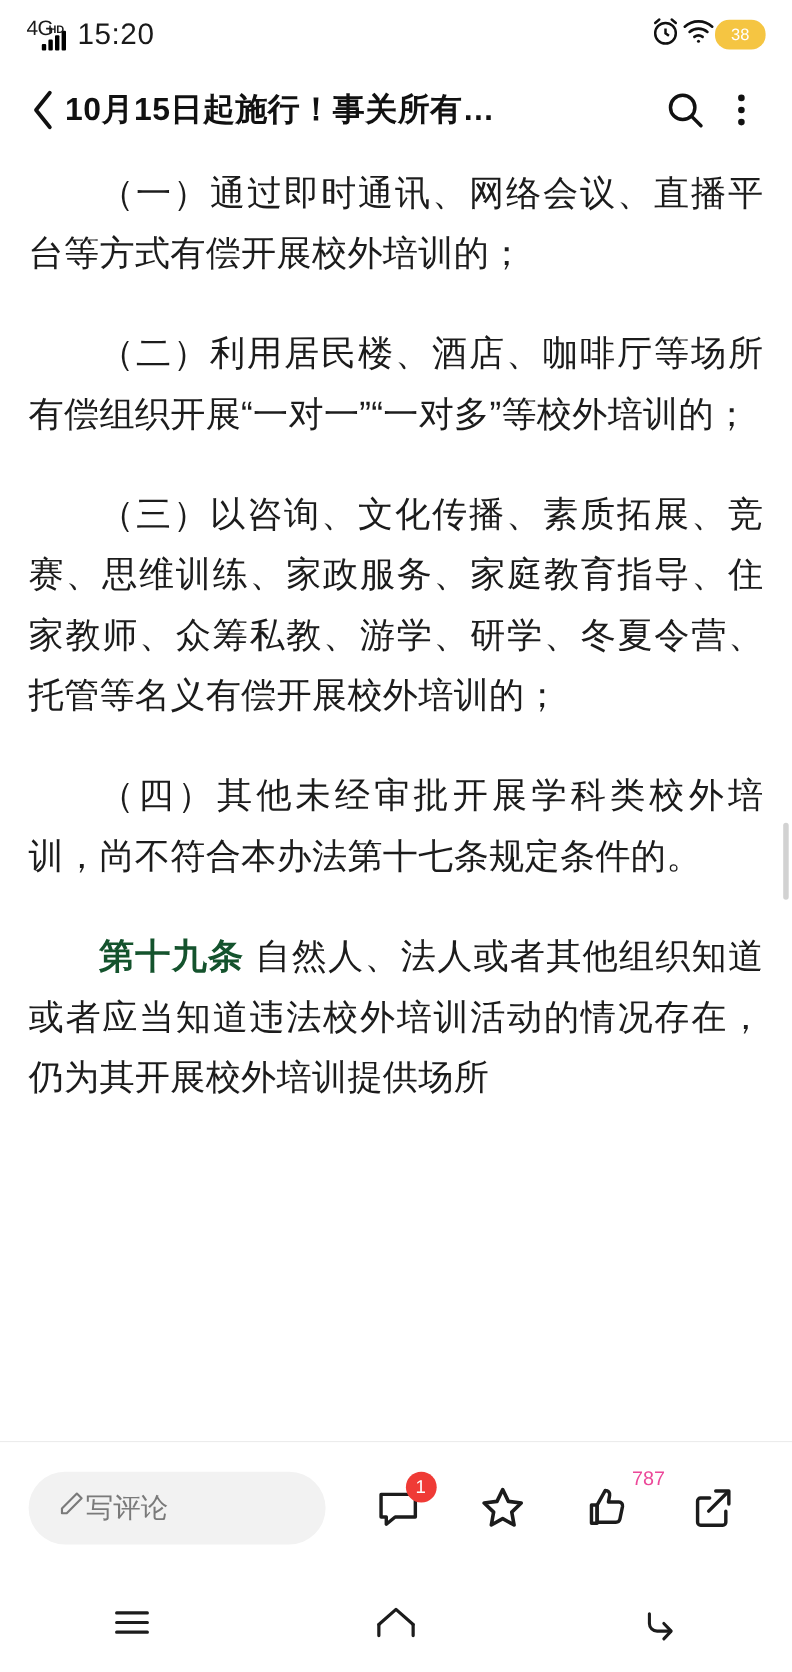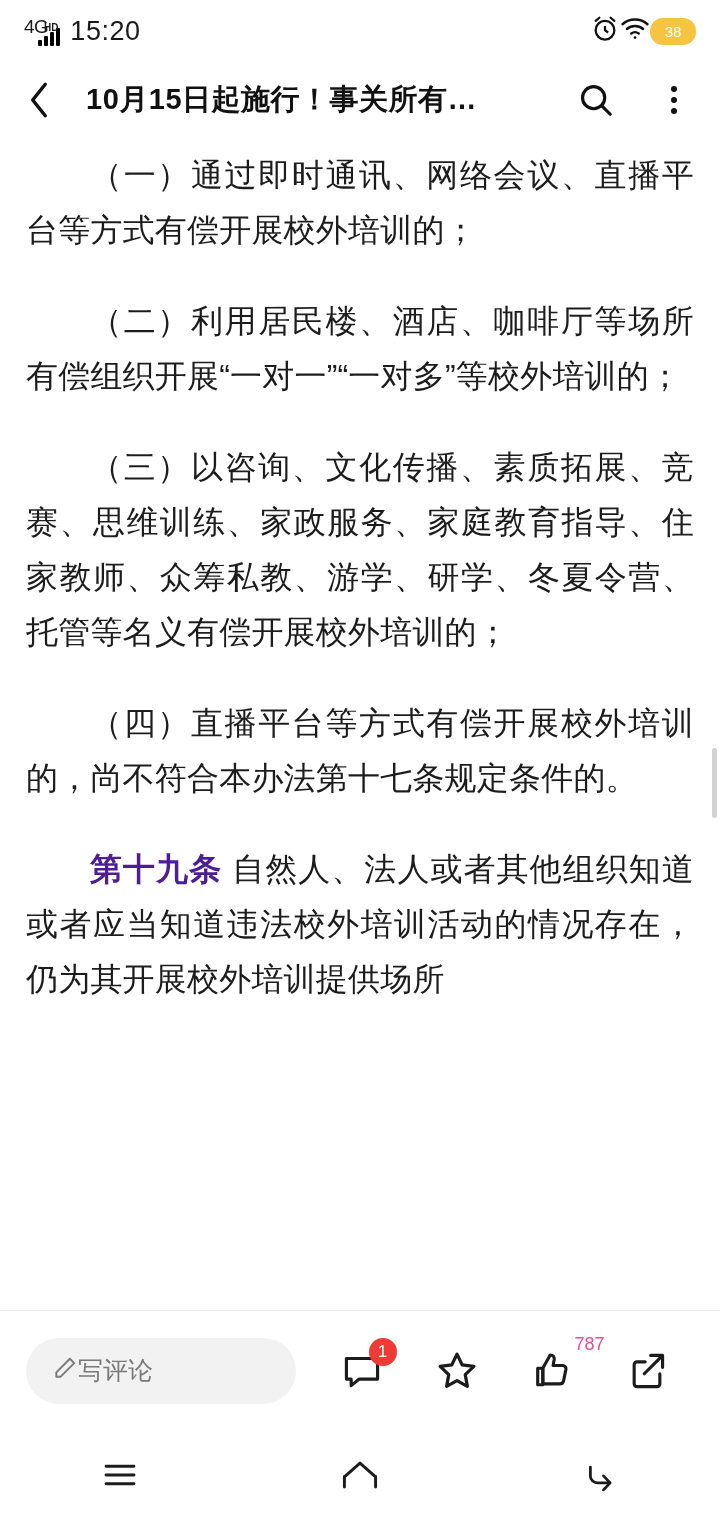--- a/index.html
+++ b/index.html
@@ -91,21 +91,21 @@
     justify-content: center;
     font-weight: 500;
   }
   
   .app-bar {
     height: 76px;
     display: flex;
     align-items: center;
     padding: 0 22px;
     box-sizing: border-box;
-    gap: 30px;
+    gap: 3px;
   }
   .back-icon {
     width: 34px;
     height: 40px;
     flex: 0 0 auto;
     display: flex;
     align-items: center;
     justify-content: center;
   }
   .app-title {
@@ -155,21 +155,21 @@
     line-height: 1.72;
     color: #1c1c1c;
     margin: 0 0 36px 0;
     text-align: justify;
     letter-spacing: 0.2px;
   }
   .para.indent {
     text-indent: 64px;
   }
   .clause-no {
-    color: #4c1d95;
+    color: #14532d;
     font-weight: bold;
     font-family: Liberation Serif, serif;
   }
   .scroll-thumb {
     position: absolute;
     right: 3px;
     top: 610px;
     width: 5px;
     height: 70px;
     border-radius: 3px;
@@ -318,21 +318,21 @@
         <i></i>
         <i></i>
       </div>
   </div>
 </div>
 
 <div class="article">
   <p class="para indent">（一）通过即时通讯、网络会议、直播平台等方式有偿开展校外培训的；</p>
   <p class="para indent">（二）利用居民楼、酒店、咖啡厅等场所有偿组织开展“一对一”“一对多”等校外培训的；</p>
   <p class="para indent">（三）以咨询、文化传播、素质拓展、竞赛、思维训练、家政服务、家庭教育指导、住家教师、众筹私教、游学、研学、冬夏令营、托管等名义有偿开展校外培训的；</p>
-  <p class="para indent">（四）直播平台等方式有偿开展校外培训的，尚不符合本办法第十七条规定条件的。</p>
+  <p class="para indent">（四）其他未经审批开展学科类校外培训，尚不符合本办法第十七条规定条件的。</p>
   <p class="para indent"><span class="clause-no">第十九条</span><span> 自然人、法人或者其他组织知道或者应当知道违法校外培训活动的情况存在，仍为其开展校外培训提供场所</span></p>
   <div class="scroll-thumb"></div>
 </div>
 
 <div class="action-bar">
   <div class="comment-box">
     <span>
       <svg width="26" height="26" viewBox="0 0 24 24" fill="none" stroke="#7a7a7a" stroke-width="1.8" stroke-linecap="round" stroke-linejoin="round">
         <path d="M16.5 3.5l4 4L8 20H4v-4z"></path>
       </svg>

